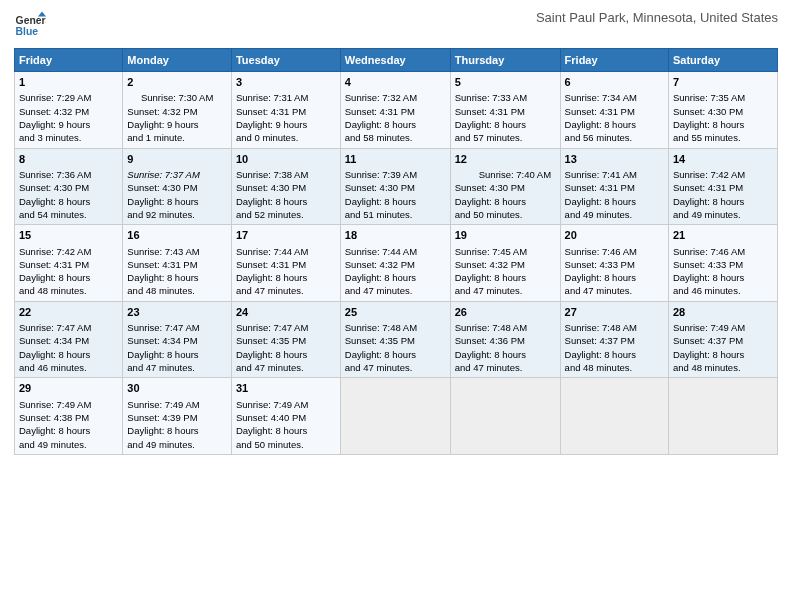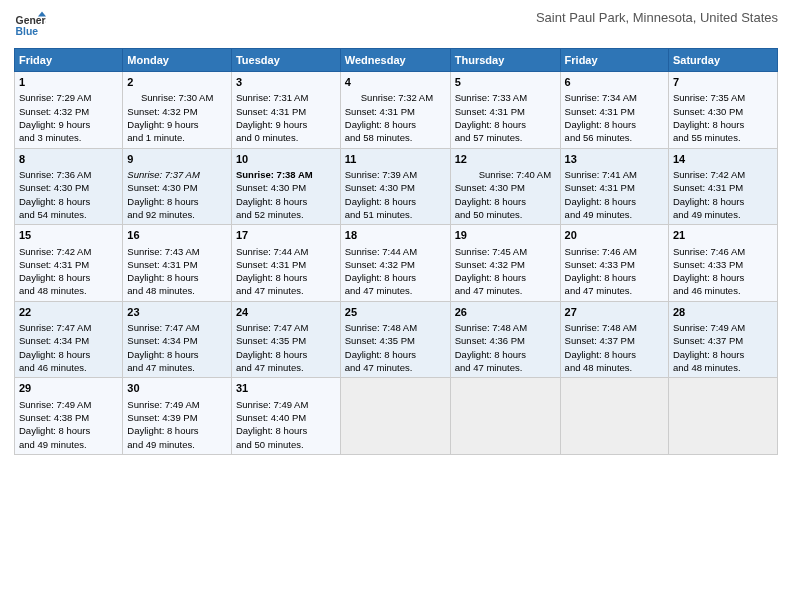--- a/index.html
+++ b/index.html
@@ -129,21 +129,21 @@
           </td>
           <td>
             <span class="day-num">3</span>
             <span style="display: block;">Sunrise: 7:31 AM</span>
             <span style="display: block;">Sunset: 4:31 PM</span>
             <span style="display: block;">Daylight: 9 hours</span>
             <span style="display: block;">and 0 minutes.</span>
           </td>
           <td>
             <span class="day-num">4</span>
-            <span style="display: block; margin-left: 16px;">Sunrise: 7:32 AM</span>
+            <span style="display: block;">Sunrise: 7:32 AM</span>
             <span style="display: block;">Sunset: 4:31 PM</span>
             <span style="display: block;">Daylight: 8 hours</span>
             <span style="display: block;">and 58 minutes.</span>
           </td>
           <td>
             <span class="day-num">5</span>
             <span style="display: block;">Sunrise: 7:33 AM</span>
             <span style="display: block;">Sunset: 4:31 PM</span>
             <span style="display: block;">Daylight: 8 hours</span>
             <span style="display: block;">and 57 minutes.</span>
@@ -173,21 +173,21 @@
           </td>
           <td>
             <span class="day-num">9</span>
             <span style="display: block; font-style: italic;">Sunrise: 7:37 AM</span>
             <span style="display: block;">Sunset: 4:30 PM</span>
             <span style="display: block;">Daylight: 8 hours</span>
             <span style="display: block;">and 92 minutes.</span>
           </td>
           <td>
             <span class="day-num">10</span>
-            <span style="display: block; font-weight: bold;">Sunrise: 7:38 AM</span>
+            <span style="display: block;">Sunrise: 7:38 AM</span>
             <span style="display: block;">Sunset: 4:30 PM</span>
             <span style="display: block;">Daylight: 8 hours</span>
             <span style="display: block;">and 52 minutes.</span>
           </td>
           <td>
             <span class="day-num">11</span>
             <span style="display: block;">Sunrise: 7:39 AM</span>
             <span style="display: block;">Sunset: 4:30 PM</span>
             <span style="display: block;">Daylight: 8 hours</span>
             <span style="display: block;">and 51 minutes.</span>

